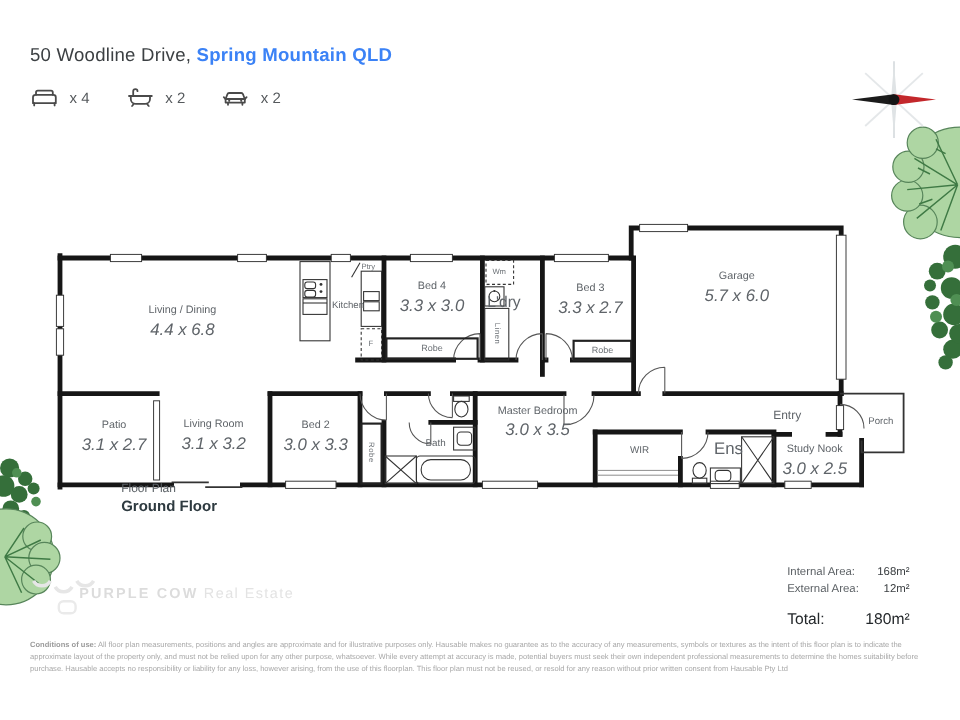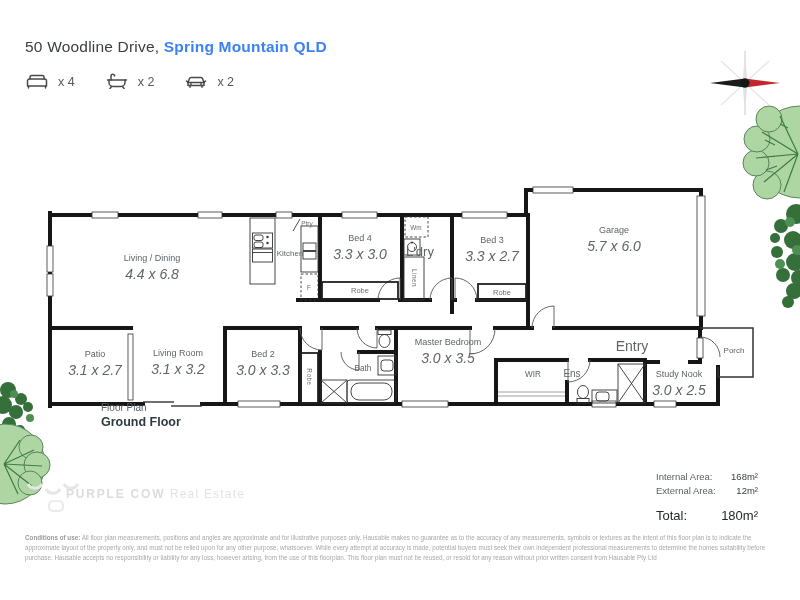--- a/index.html
+++ b/index.html
@@ -300,28 +300,28 @@
   <div class="room" style="left:363px;top:369px;font-size:8.2px">
     <span class="rname">Bath</span>
   </div>
   <div class="room" style="left:448px;top:352px">
     <span class="rname">Master Bedroom</span>
     <span class="rdims">3.0 x 3.5</span>
   </div>
   <div class="room" style="left:533px;top:375px;font-size:8.2px">
     <span class="rname">WIR</span>
   </div>
-  <div class="room" style="left:572px;top:374px;font-size:10px">
+  <div class="room" style="left:607px;top:374px;font-size:14px">
     <span class="rname">Ens</span>
   </div>
   <div class="room" style="left:679px;top:384px">
     <span class="rname">Study Nook</span>
     <span class="rdims">3.0 x 2.5</span>
   </div>
-  <div class="room" style="left:632px;top:347px;font-size:14px">
+  <div class="room" style="left:656px;top:347px;font-size:10px">
     <span class="rname">Entry</span>
   </div>
   <div class="room" style="left:734px;top:351px;font-size:8px">
     <span class="rname">Porch</span>
   </div>
 
   <div class="fxt tiny" style="left:307px;top:223px">Ptry</div>
   <div class="fxt tiny" style="left:416px;top:227px">Wm</div>
   <div class="fxt tiny" style="left:309px;top:287px">F</div>
   <div class="fxt" style="left:360px;top:290px">Robe</div>

